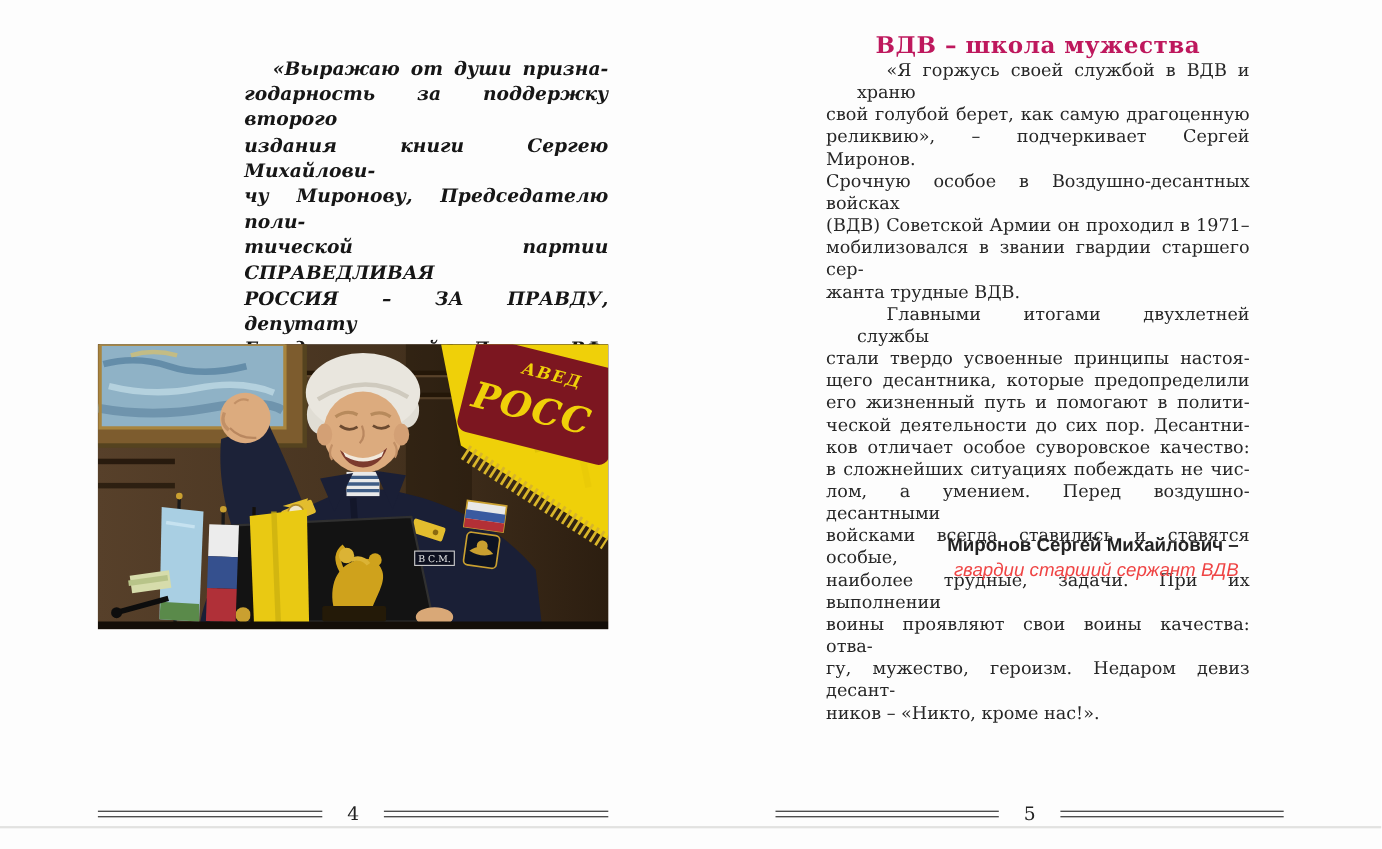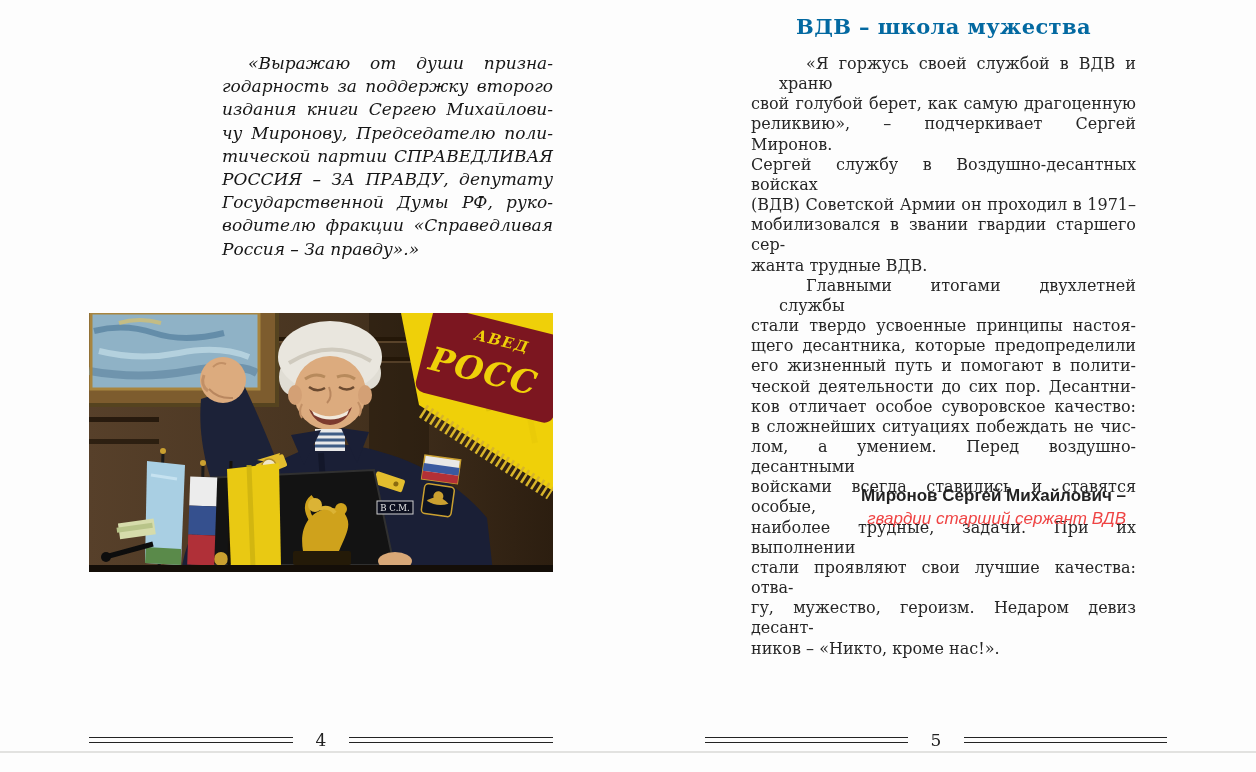--- a/index.html
+++ b/index.html
@@ -2,34 +2,34 @@
 <html><head>
 <meta charset="utf-8">
 <style>
   html,body{margin:0;padding:0;background:#ffffff;}
   .spread{position:relative;width:1256px;height:772px;background:#fdfdfd;overflow:hidden;
           font-family:"DejaVu Serif", serif;color:#242424;}
   .page-edge{position:absolute;left:0;top:751px;width:1256px;height:2px;background:#e2e2e0;}
 
   
   .quote{position:absolute;left:222px;top:52px;width:331px;
-         font-family:"DejaVu Serif", serif;font-style:italic;font-weight:normal;
+         font-family:"DejaVu Serif", serif;font-style:italic;font-weight:bold;
          font-size:17px;line-height:23.2px;color:#161616;}
   .quote .line:first-child{text-indent:26px;}
 
   .photo{position:absolute;left:89px;top:313px;width:464px;height:259px;margin:0;
          overflow:hidden;background:#3a2a1a;}
   .photo svg{display:block;}
 
   .line{text-align:justify;text-align-last:justify;white-space:normal;}
   .line.last{text-align-last:left;}
 
   
-  .title{position:absolute;left:751px;top:14px;width:385px;margin:0;
-         font-size:21px;font-weight:bold;letter-spacing:.4px;text-align:center;color:#0369a1;}
+  .title{position:absolute;left:751px;top:28px;width:385px;margin:0;
+         font-size:21px;font-weight:bold;letter-spacing:.4px;text-align:center;color:#be185d;}
   .body-text{position:absolute;left:751px;top:54px;width:385px;
              font-size:16px;line-height:20.15px;color:#262626;}
   .para .line:first-child{text-indent:27px;margin-left:28px;}
 
   .attribution{position:absolute;left:751px;top:484px;width:375px;text-align:right;
                font-family:"Liberation Sans", sans-serif;font-size:17px;line-height:23px;color:#222;}
   .attr-name{font-weight:bold;}
   .attr-rank{font-style:italic;color:#ef4444;}
 
   
@@ -219,37 +219,37 @@
 
   <section>
 
     <h1 class="title">ВДВ – школа мужества</h1>
 
     <div class="body-text">
       <div class="para">
           <div class="line">«Я горжусь своей службой в ВДВ и храню</div>
           <div class="line">свой голубой берет, как самую драгоценную</div>
           <div class="line">реликвию», – подчеркивает Сергей Миронов.</div>
-          <div class="line">Сергей службу в Воздушно-десантных войсках</div>
+          <div class="line">Срочную особое в Воздушно-десантных войсках</div>
           <div class="line">(ВДВ) Советской Армии он проходил в 1971–</div>
           <div class="line">мобилизовался в звании гвардии старшего сер-</div>
           <div class="line last">жанта трудные ВДВ.</div>
         </div>
       <div class="para">
           <div class="line">Главными итогами двухлетней службы</div>
           <div class="line">стали твердо усвоенные принципы настоя-</div>
           <div class="line">щего десантника, которые предопределили</div>
           <div class="line">его жизненный путь и помогают в полити-</div>
           <div class="line">ческой деятельности до сих пор. Десантни-</div>
           <div class="line">ков отличает особое суворовское качество:</div>
           <div class="line">в сложнейших ситуациях побеждать не чис-</div>
           <div class="line">лом, а умением. Перед воздушно-десантными</div>
           <div class="line">войсками всегда ставились и ставятся особые,</div>
           <div class="line">наиболее трудные, задачи. При их выполнении</div>
-          <div class="line">стали проявляют свои лучшие качества: отва-</div>
+          <div class="line">воины проявляют свои воины качества: отва-</div>
           <div class="line">гу, мужество, героизм. Недаром девиз десант-</div>
           <div class="line last">ников – «Никто, кроме нас!».</div>
         </div>
     </div>
 
     <div class="attribution">
       <div class="attr-name">Миронов Сергей Михайлович –</div>
       <div class="attr-rank">гвардии старший сержант ВДВ</div>
     </div>
 

